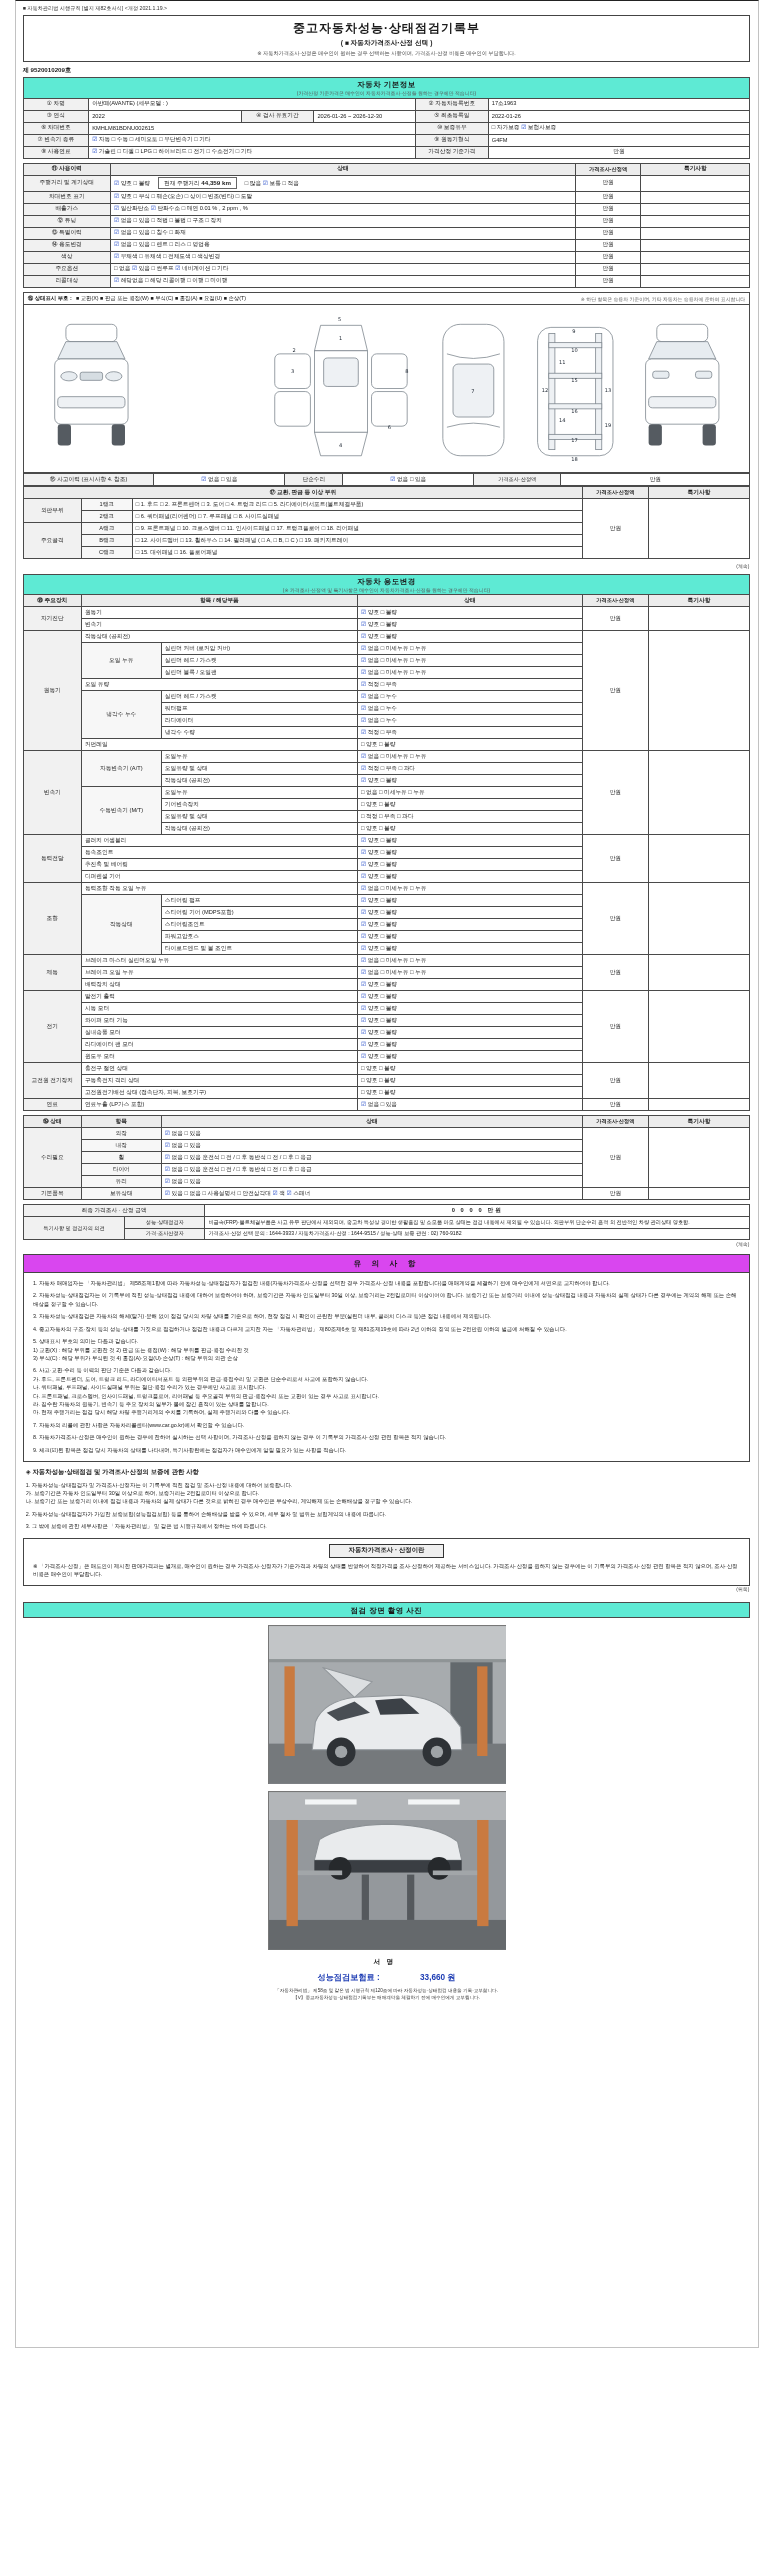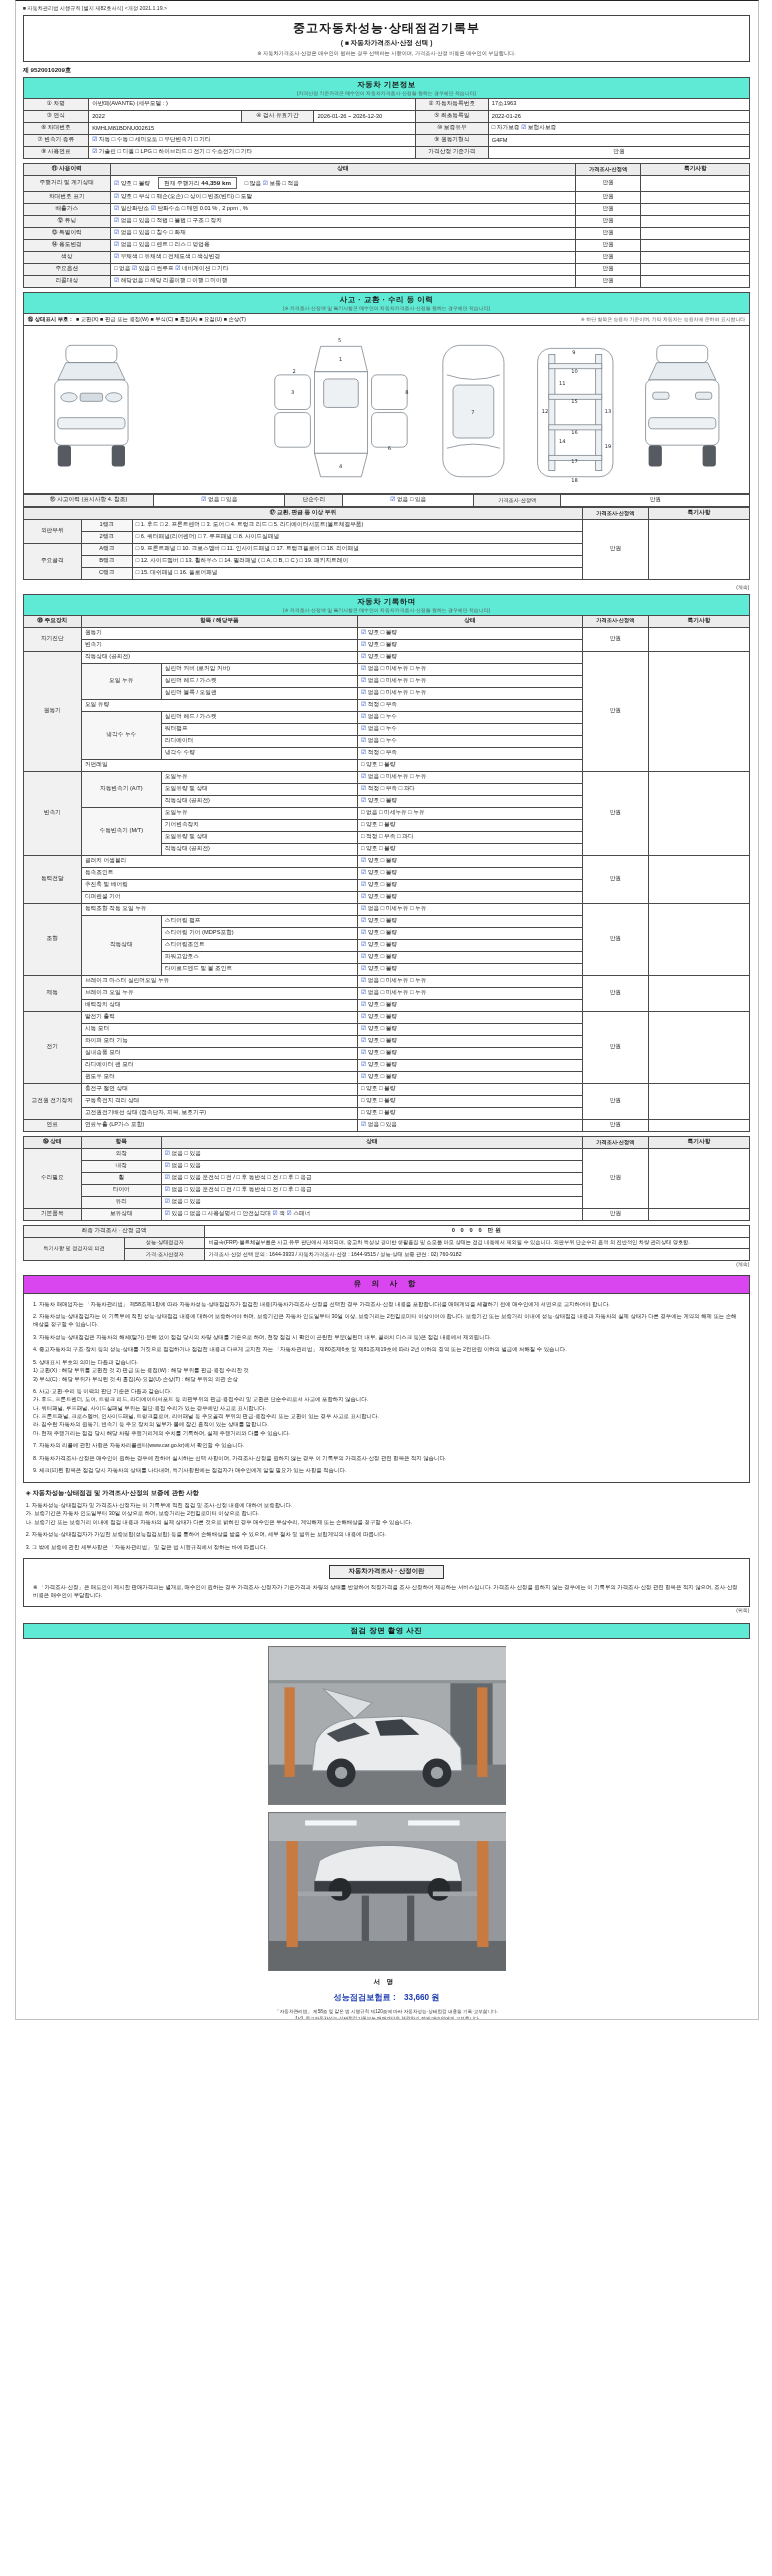--- a/index.html
+++ b/index.html
@@ -1,18 +1,18 @@
 <!DOCTYPE html>
 <html style="font-size:8.2px"><head>
 <meta charset="utf-8">
 <style>
 *{box-sizing:border-box;margin:0;padding:0}
 html,body{background:#fff}
 body{width:773px;height:2576px;overflow:hidden;font-family:"Liberation Sans","DejaVu Sans",sans-serif;color:#1b1b1b}
-.page{width:744px;margin:0 auto;height:2020px;overflow:hidden;border:0.5px solid #c2c2c2;border-top:1.5px solid #222;padding:3.1px 7.2px 0;background:#fff;position:relative}
+.page{width:744px;margin:0 auto;height:2348px;overflow:hidden;border:0.5px solid #c2c2c2;border-top:1.5px solid #222;padding:3.1px 7.2px 0;background:#fff;position:relative}
 .lawline{font-size:5.2px;color:#333;margin:1px 0 2.6px}
 .titlebox{border:0.8px solid #444;padding:4.6px 0 3.6px;text-align:center}
 .t-main{font-size:12px;font-weight:bold;letter-spacing:1px}
 .t-sub{font-size:6.7px;font-weight:bold;margin-top:2.1px}
 .t-note{font-size:5.2px;color:#444;margin-top:2.1px}
 .docno{font-size:6.2px;font-weight:bold;margin:3.6px 0 2.6px}
 .secbar{border:0.5px solid #4a4a4a;border-bottom:none;background:#5eead4;text-align:center;padding:2.1px 0 1.5px}
 .sb-t{font-size:7.5px;font-weight:bold;letter-spacing:0.5px}
 .sb-n{font-size:4.9px;color:#555}
 table.tb{border-collapse:collapse;width:100%;table-layout:fixed;margin-bottom:4.1px}
@@ -39,21 +39,21 @@
 .warr .wt{font-size:6.4px;font-weight:bold;margin-bottom:3.1px}
 .pricebox{border:0.8px solid #444;margin-top:7.2px;padding:5.2px 9.3px 6.2px;text-align:center}
 .chip{display:inline-block;border:0.8px solid #333;font-weight:bold;font-size:6.4px;padding:1.5px 18.5px;margin-bottom:4.1px;background:#efefef}
 .pb-text{font-size:5.4px;line-height:1.55;text-align:left;white-space:pre-line}
 .photosec{margin-top:10px}
 .photo{width:238px;height:159px;border:0.5px solid #777;margin:7.2px auto;display:block;background:#9a9ea1}
 .photo svg{display:block}
 .signarea{text-align:center;margin-top:7.2px}
 .signlbl{font-size:6.7px;letter-spacing:6.2px;font-weight:bold}
 .premium{margin-top:5.2px;font-size:8.2px;font-weight:bold;color:#1e3db4}
-.premium span{margin:0 3px}
+.premium span{margin:0 19px}
 .foot{font-size:4.6px;color:#333;margin-top:4.1px;line-height:1.6}
 </style>
 </head>
 <body>
 
 <div class="page">
 
   <div class="lawline">■ 자동차관리법 시행규칙 [별지 제82호서식] &lt;개정 2021.1.19.&gt;</div>
 
   <div class="titlebox">
@@ -181,24 +181,20 @@
         </tr>
     <tr>
           <td class="lbl">리콜대상</td>
           <td><span class="chk">☑</span> 해당없음   □ 해당       리콜이행   □ 이행   □ 미이행</td>
           <td class="c">만원</td>
           <td></td>
         </tr>
   </tbody>
     </table>
 
-  <div class="secbar">
-    <div class="sb-t">사고 · 교환 · 수리 등 이력</div>
-    <div class="sb-n">(※ 가격조사·산정액 및 특기사항은 매수인이 자동차가격조사·산정을 원하는 경우에만 적습니다)</div>
-  </div>
   <div class="legend">
     <div><span class="ll">⑮ 상태표시 부호 :</span><span>■ 교환(X)    ■ 판금 또는 용접(W)    ■ 부식(C)    ■ 흠집(A)    ■ 요철(U)    ■ 손상(T)</span></div>
     <div class="ln">※ 하단 항목은 승용차 기준이며, 기타 자동차는 승용차에 준하여 표시합니다</div>
   </div>
   <div class="diagwrap">
     <svg viewBox="0 0 1380 320" width="100%" height="163">
       <g fill="#ffffff" stroke="#79828a" stroke-width="1.5">
 
         <rect x="60" y="34" width="100" height="34" rx="10"></rect>
         <path d="M60 68 L160 68 L176 102 L44 102 Z" fill="#e7ecf0"></path>
@@ -320,21 +316,21 @@
         </tr>
     <tr>
           <td class="sub">C랭크</td>
           <td>□ 15. 대쉬패널   □ 16. 플로어패널</td>
         </tr>
   </tbody>
     </table>
   <div class="cont">(계속)</div>
 
   <div class="secbar">
-    <div class="sb-t">자동차 기록하며</div>
+    <div class="sb-t">자동차 용도변경</div>
     <div class="sb-n">(※ 가격조사·산정액 및 특기사항은 매수인이 자동차가격조사·산정을 원하는 경우에만 적습니다)</div>
   </div>
   <table class="tb">
     <colgroup>
         <col style="width:8%">
         <col style="width:11%">
         <col style="width:27%">
         <col style="width:31%">
         <col style="width:9%">
         <col style="width:14%">

